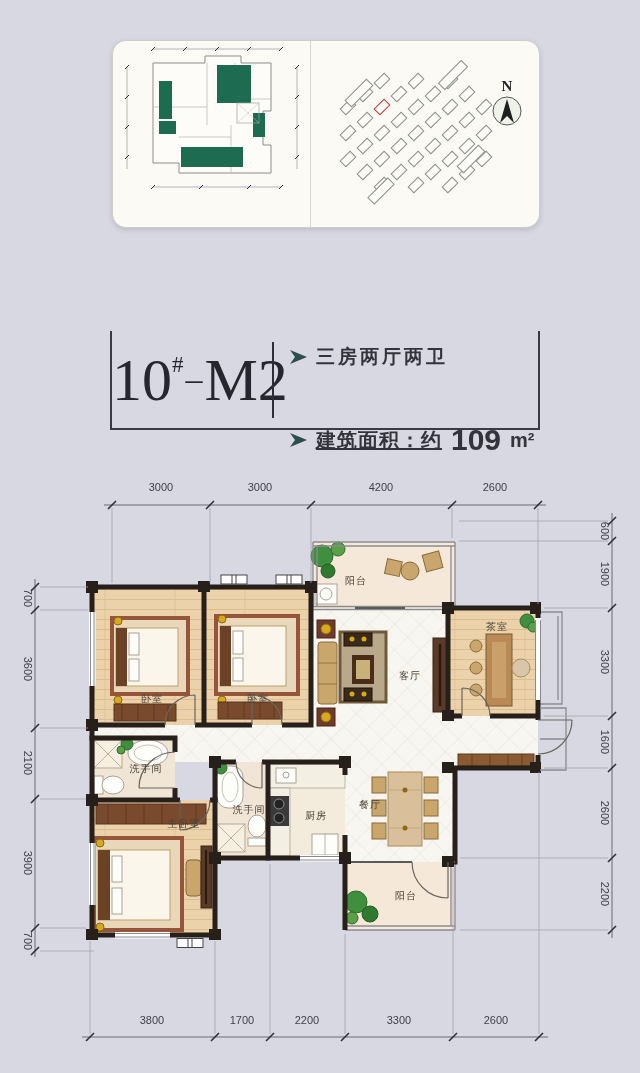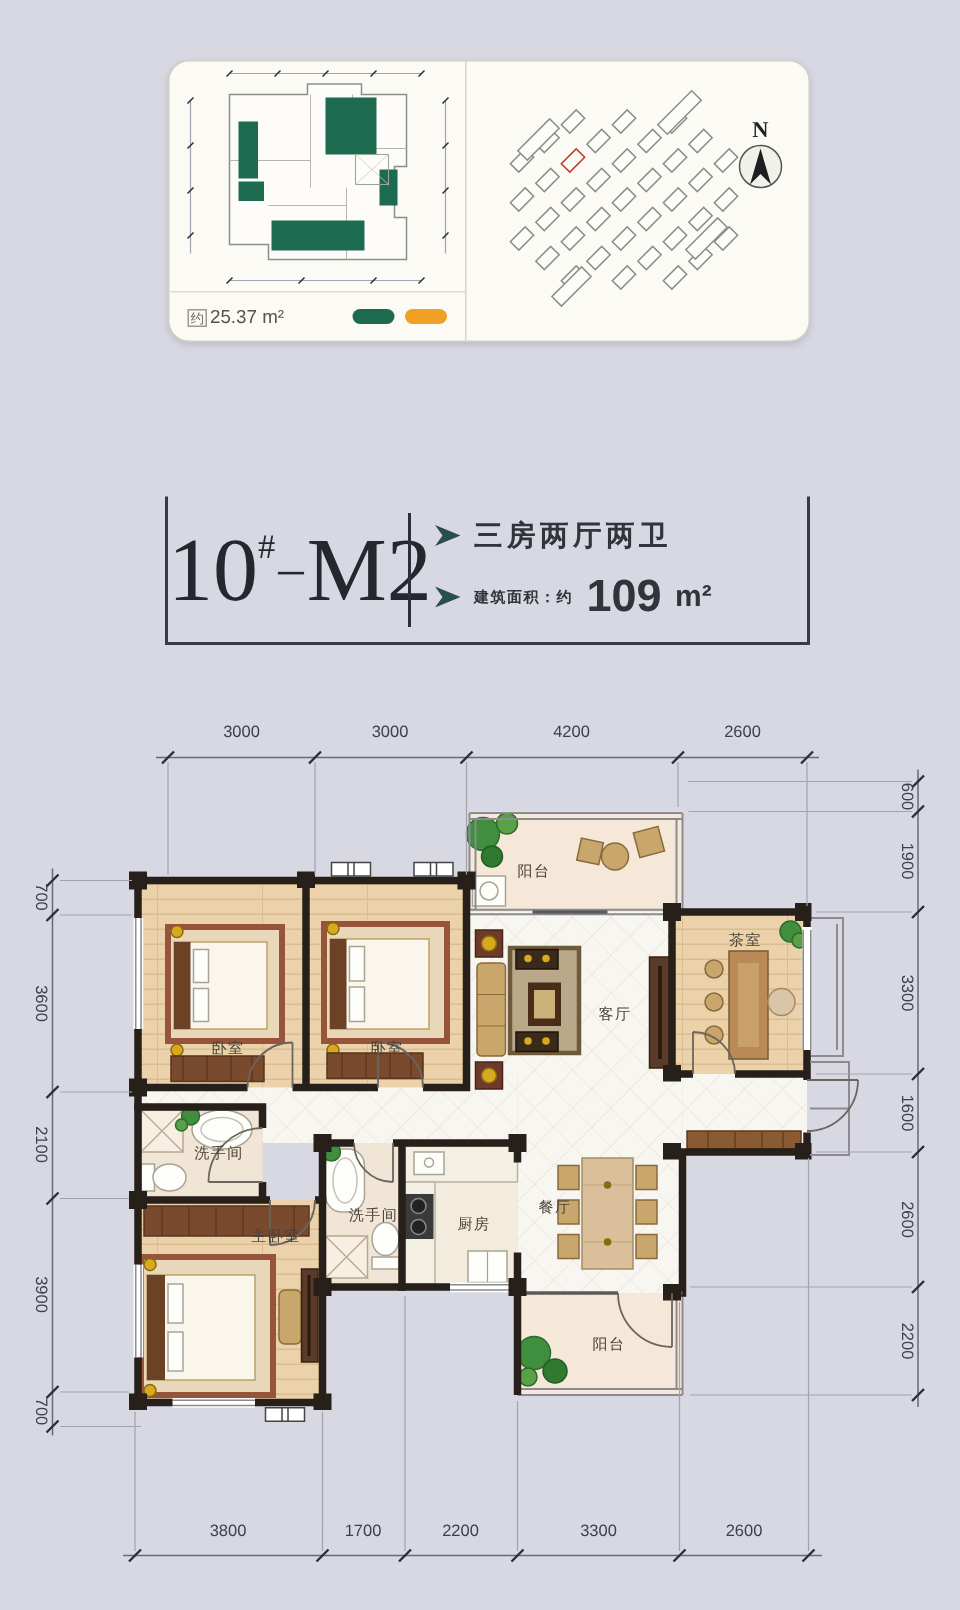--- a/index.html
+++ b/index.html
@@ -37,23 +37,23 @@
   .tb-body{display:flex;height:100%;align-items:center;}
   .tb-unit{
     width:160px;text-align:center;font-family:"Liberation Serif",serif;
     color:#26262e;line-height:1;white-space:nowrap;
   }
   .tb-unit .big{font-size:60px;}
   .tb-unit .hash{font-size:23px;vertical-align:28px;}
   .tb-unit .dash{font-size:34px;vertical-align:10px;padding:0 2px;}
   .tb-divider{width:2px;height:76px;background:#2e2e38;}
   .tb-specs{flex:1;padding-left:16px;display:flex;flex-direction:column;gap:11px;}
-  .spec-row{display:flex;align-items:center;gap:9px;color:#33333b;}
+  .spec-row{display:flex;align-items:center;gap:9px;color:#33333b;margin-top:42px;}
   .spec-rooms{font-size:19px;letter-spacing:3px;font-weight:700;}
-  .spec-area-prefix{font-size:10px;font-weight:700;letter-spacing:1px;}
+  .spec-area-prefix{font-size:20px;font-weight:700;letter-spacing:1px;text-decoration:underline;}
   .spec-area-value{font-size:30px;font-weight:700;letter-spacing:0;}
   .spec-area-unit{font-size:20px;font-weight:700;}
   .arrow-ic{flex:0 0 auto;}
   
   .plan-svg{position:absolute;left:0;top:450px;}
   .dimtxt{font-size:11px;fill:#3f3f4a;}
   .roomtxt{font-size:10px;fill:#4a4238;letter-spacing:1px;}
   .wall{stroke:#261f1a;stroke-width:5;fill:none;}
   .thinwall{stroke:#5a5a5a;stroke-width:2.2;fill:none;}
   .rail{stroke:#8a8a90;stroke-width:1.3;fill:none;}
@@ -85,25 +85,20 @@
         <rect x="104" y="24" width="34" height="38"></rect>
         <rect x="46" y="40" width="13" height="38"></rect>
         <rect x="46" y="80" width="17" height="13"></rect>
         <rect x="68" y="106" width="62" height="20"></rect>
         <rect x="140" y="72" width="12" height="24"></rect>
       </g>
 
       <rect x="124" y="62" width="22" height="20" fill="none" stroke="#9aa59a" stroke-width=".7"></rect>
       <path d="M124,62 l22,20 M146,62 l-22,20" stroke="#c5c5be" stroke-width=".5"></path>
     </svg>
-    <div class="card-left-footer">
-      <span class="area-label"><span class="yue">约</span><span>25.37 m²</span></span>
-      <span class="pill pill-green" style="background: rgb(28, 107, 80);"></span>
-      <span class="pill pill-orange" style="background: rgb(240, 161, 37);"></span>
-    </div>
   </div>
   <div class="card-right">
     <svg id="siteplan" width="230" height="186" viewBox="0 0 230 186">
 
       <g id="sp-bld" stroke="#8a8f88" stroke-width="1" fill="#fdfcf8">
           <rect x="64" y="36" width="14" height="8" transform="rotate(-45 71 40)"></rect>
           <rect x="47" y="49" width="14" height="8" transform="rotate(-45 54 53)"></rect>
           <rect x="30" y="62" width="14" height="8" transform="rotate(-45 37 66)"></rect>
           <rect x="98" y="36" width="14" height="8" transform="rotate(-45 105 40)"></rect>
           <rect x="81" y="49" width="14" height="8" transform="rotate(-45 88 53)"></rect>

